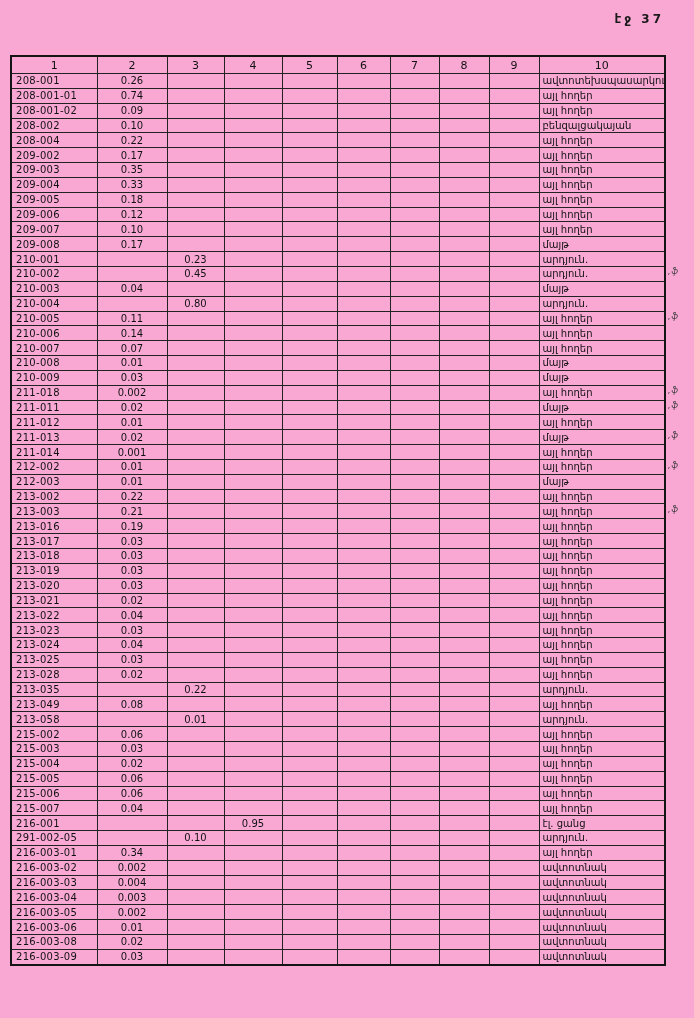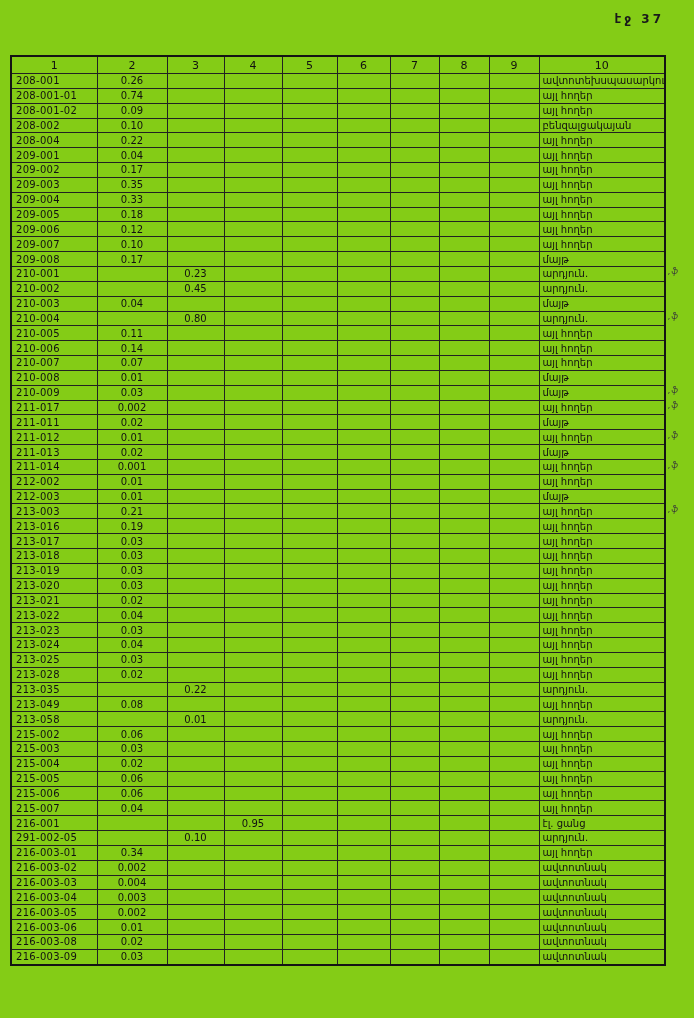--- a/index.html
+++ b/index.html
@@ -1,17 +1,17 @@
 <!DOCTYPE html>
 <html><head>
 <meta charset="utf-8">
 <style>
   html,body{margin:0;padding:0;}
   body{width:694px;height:1018px;background:#e9e9e9;}
-  .page{position:relative;width:694px;height:1018px;background:#84cc16;overflow:hidden;
+  .page{position:relative;width:694px;height:1018px;background:#f9a8d4;overflow:hidden;
         font-family:"DejaVu Sans","Liberation Sans",sans-serif;color:#161616;}
   .page-label{position:absolute;top:12px;right:30px;font-size:12px;font-weight:bold;
         letter-spacing:3px;color:#1a1a1a;}
   table.data-table{position:absolute;left:10px;top:55px;width:654px;
         border-collapse:collapse;table-layout:fixed;border:2px solid #141414;}
   .data-table th,.data-table td{border:1px solid #222;font-size:10px;padding:0 2px;
         overflow:hidden;white-space:nowrap;vertical-align:middle;color:#111;}
   .data-table th{height:16px;font-weight:normal;font-size:11px;text-align:center;}
   .data-table td{height:13.85px;}
   td.code{text-align:left;padding-left:4px;letter-spacing:0.3px;}
@@ -109,32 +109,20 @@
           <td class="val"></td>
           <td class="val"></td>
           <td class="val"></td>
           <td class="val"></td>
           <td class="val"></td>
           <td class="val"></td>
           <td class="val"></td>
           <td class="use">այլ հողեր</td>
         </tr>
         <tr>
-          <td class="code">209-001</td>
-          <td class="val">0.04</td>
-          <td class="val"></td>
-          <td class="val"></td>
-          <td class="val"></td>
-          <td class="val"></td>
-          <td class="val"></td>
-          <td class="val"></td>
-          <td class="val"></td>
-          <td class="use">այլ հողեր</td>
-        </tr>
-        <tr>
           <td class="code">209-002</td>
           <td class="val">0.17</td>
           <td class="val"></td>
           <td class="val"></td>
           <td class="val"></td>
           <td class="val"></td>
           <td class="val"></td>
           <td class="val"></td>
           <td class="val"></td>
           <td class="use">այլ հողեր</td>
@@ -313,21 +301,21 @@
           <td class="val"></td>
           <td class="val"></td>
           <td class="val"></td>
           <td class="val"></td>
           <td class="val"></td>
           <td class="val"></td>
           <td class="val"></td>
           <td class="use">մայթ</td>
         </tr>
         <tr>
-          <td class="code">211-017</td>
+          <td class="code">211-018</td>
           <td class="val">0.002</td>
           <td class="val"></td>
           <td class="val"></td>
           <td class="val"></td>
           <td class="val"></td>
           <td class="val"></td>
           <td class="val"></td>
           <td class="val"></td>
           <td class="use">այլ հողեր</td>
         </tr>
@@ -395,20 +383,32 @@
           <td class="code">212-003</td>
           <td class="val">0.01</td>
           <td class="val"></td>
           <td class="val"></td>
           <td class="val"></td>
           <td class="val"></td>
           <td class="val"></td>
           <td class="val"></td>
           <td class="val"></td>
           <td class="use">մայթ</td>
+        </tr>
+        <tr>
+          <td class="code">213-002</td>
+          <td class="val">0.22</td>
+          <td class="val"></td>
+          <td class="val"></td>
+          <td class="val"></td>
+          <td class="val"></td>
+          <td class="val"></td>
+          <td class="val"></td>
+          <td class="val"></td>
+          <td class="use">այլ հողեր</td>
         </tr>
         <tr>
           <td class="code">213-003</td>
           <td class="val">0.21</td>
           <td class="val"></td>
           <td class="val"></td>
           <td class="val"></td>
           <td class="val"></td>
           <td class="val"></td>
           <td class="val"></td>

